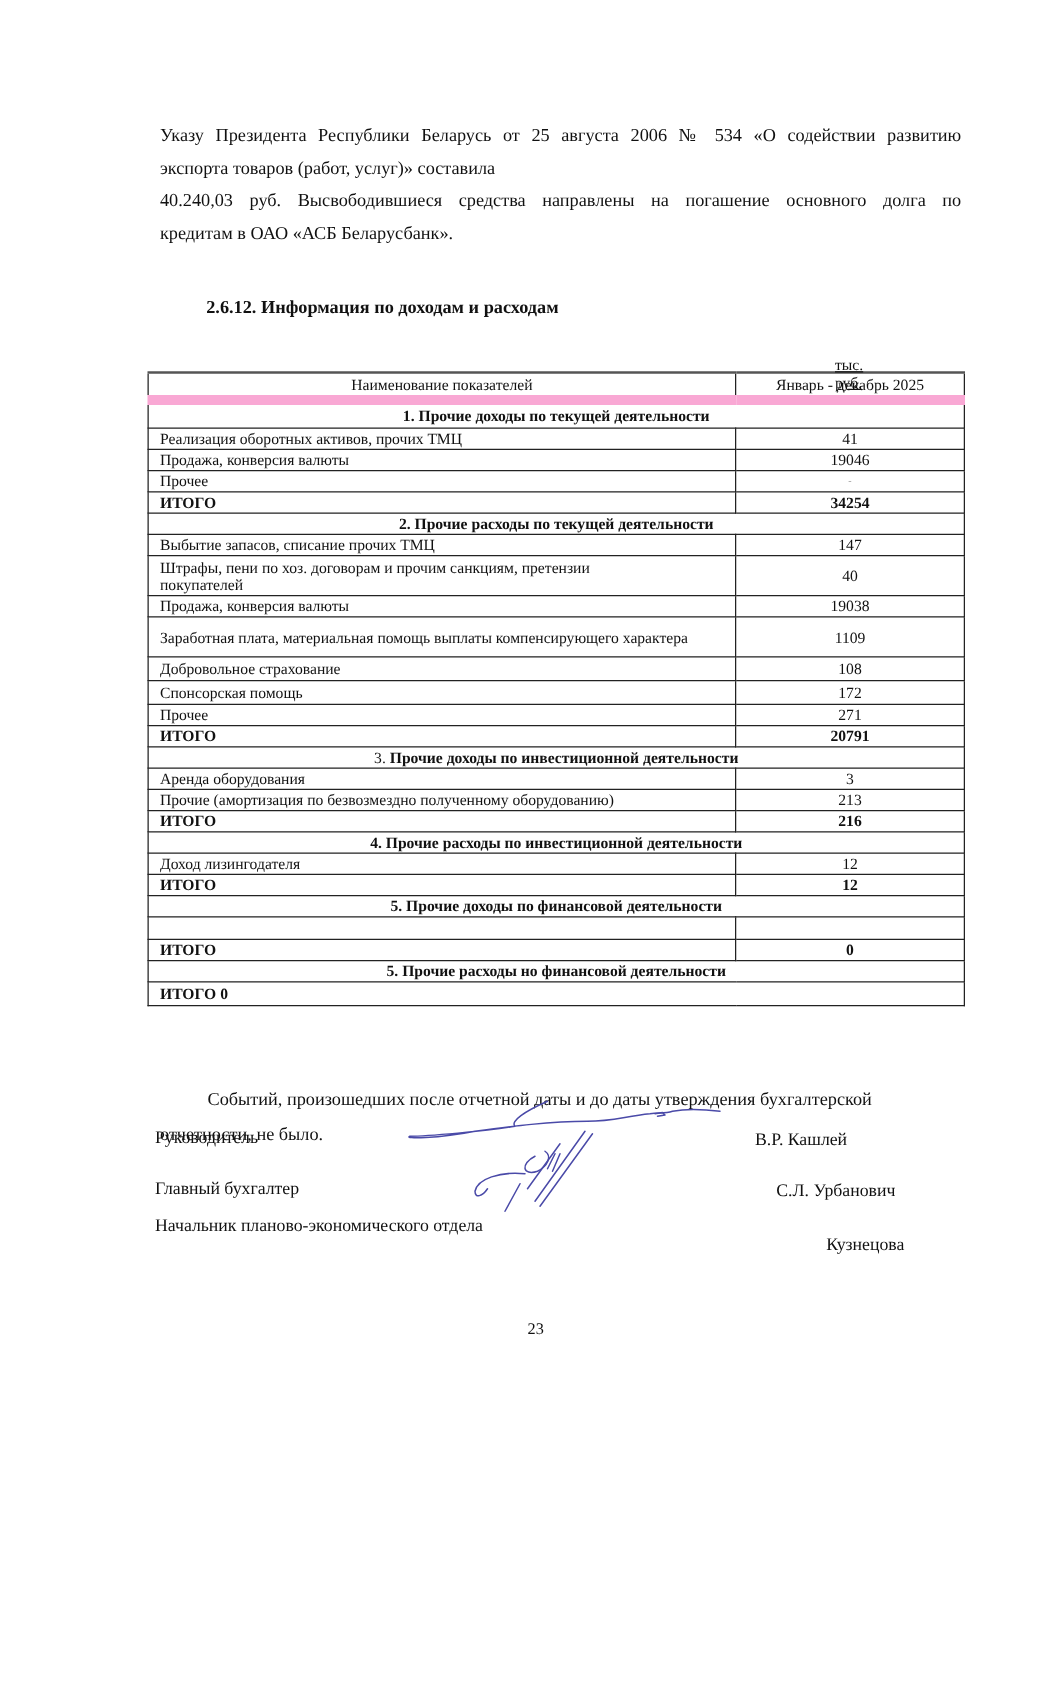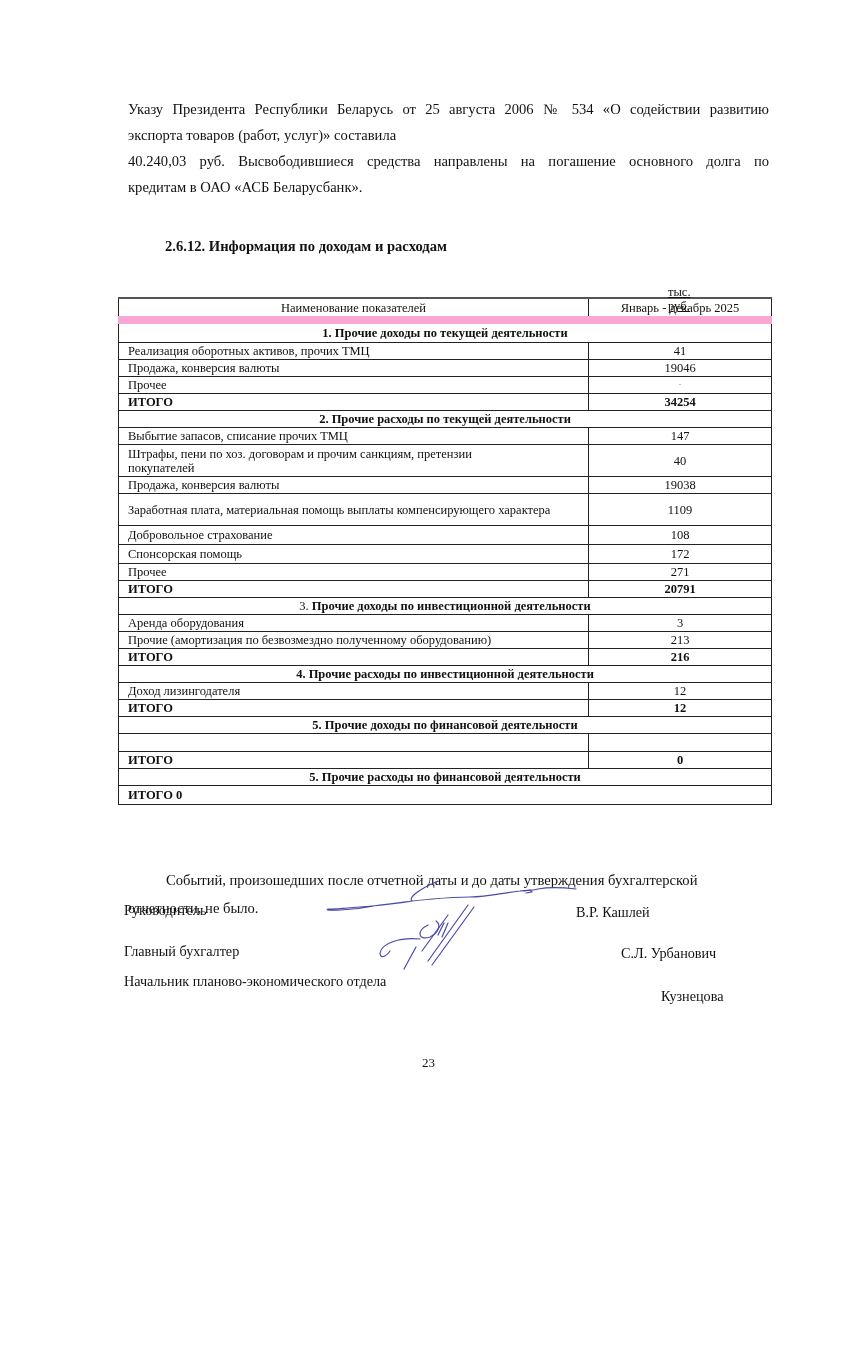--- a/index.html
+++ b/index.html
@@ -153,21 +153,21 @@
       </tr>
 </tbody>
   </table>
 
 <div class="after">
   <div><span class="ind"></span><span>Событий, произошедших  после отчетной даты и до даты утверждения бухгалтерской</span></div>
   <div>отчетности, не было.</div>
 </div>
 
 <div class="sig-role" style="left:124px; top:902px;">Руководитель</div>
-<div class="sig-name" style="left:576px; top:904px;">В.Р. Кашлей</div>
+<div class="sig-name" style="left:604px; top:904px;">В.Р. Кашлей</div>
 <div class="sig-role" style="left:124px; top:943px;">Главный бухгалтер</div>
 <div class="sig-name" style="left:621px; top:945px;">С.Л. Урбанович</div>
 <div class="sig-role" style="left:124px; top:973px;">Начальник планово-экономического отдела</div>
 <div class="sig-name" style="left:661px; top:988px;">Кузнецова</div>
 
 <div class="signature">
   <svg width="270" height="100" viewBox="0 0 270 100" fill="none" stroke="#4a4aa8" stroke-width="1.2" stroke-linecap="round" stroke-linejoin="round">
     <path d="M118 6 C 100 14, 88 22, 92 26 C 70 30, 20 34, 8 34 C 2 36, 30 36, 60 30 C 90 26, 120 22, 150 22 C 170 22, 180 18, 200 16 C 208 15, 212 16, 218 14 C 228 12, 240 12, 256 14"></path>
     <path d="M204 16 l 6 -1 l 2 2 l -6 1"></path>
     <path d="M148 30 L 108 86"></path>

